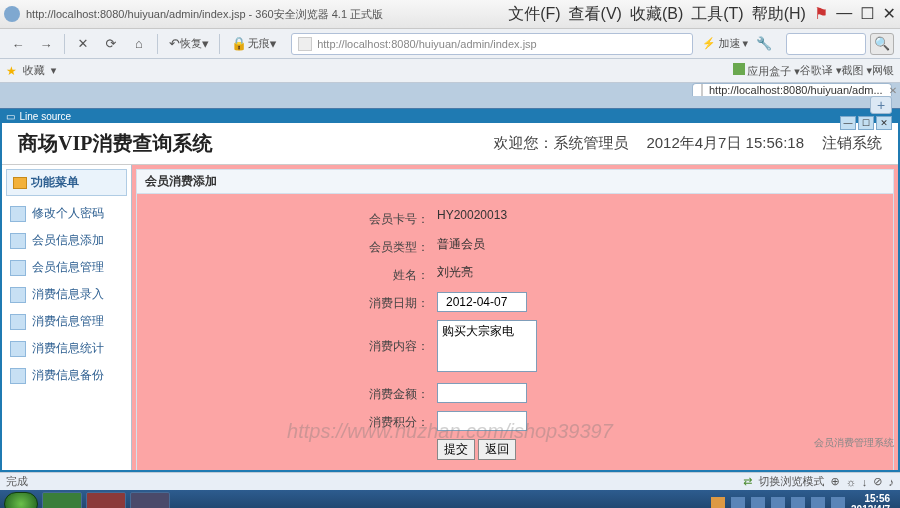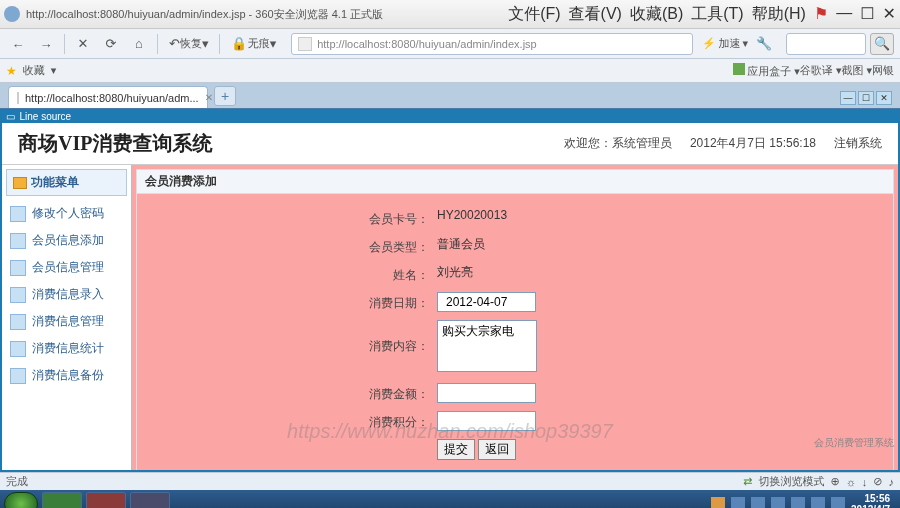--- a/index.html
+++ b/index.html
@@ -18,50 +18,50 @@
     .addressbar { flex:1; height:22px; border:1px solid #b0c0d8; background:#fff; border-radius:3px; display:flex; align-items:center; padding:0 6px; margin:0 6px; color:#888; font-size:11px; }
     .addressbar .pageicon { width:14px;height:14px; background:#eee; border:1px solid #ccc; margin-right:5px; }
     .accel { font-size:11px; color:#555; display:flex; align-items:center; gap:2px; }
     .search-small { width:80px; height:22px; border:1px solid #b0c0d8; background:#fff; border-radius:3px; margin-left:6px; }
 
     .favbar { height: 24px; background:#eef1f5; border-bottom:1px solid #c0cad6; display:flex; align-items:center; padding:0 6px; gap:6px; font-size:11px; color:#555; }
     .favbar .star { color:#f5b301; font-size:12px; }
     .favbar .right { margin-left:auto; display:flex; gap:0; }
     .favbar .boxicon { width:12px;height:12px; background:#6aa84f; display:inline-block; margin-right:2px; }
 
-    .tabbar { height: 26px; background:#b9cde0; display:flex; align-items:flex-end; padding:0 8px; border-bottom:1px solid #4b7aa8; }
+    .tabbar { height: 26px; background:#b9cde0; display:flex; align-items:flex-end; padding:0 8px; border-bottom:1px solid #4b7aa8;flex-direction:column; }
     .tab { height:22px; background:#fff; border:1px solid #9fb8d0; border-bottom:none; border-radius:4px 4px 0 0; display:flex; align-items:center; padding:0 8px; gap:6px; font-size:11px; max-width:200px; }
     .tab .pageicon { width:12px;height:12px; background:#eee; border:1px solid #ccc; }
     .tab .close { color:#888; font-size:10px; }
     .newtab { width:22px; height:20px; background:#dce8f4; border:1px solid #9fb8d0; border-radius:3px; display:flex; align-items:center; justify-content:center; margin-left:6px; margin-bottom:2px; font-size:14px; color:#5a7fa6; }
     .tabbar .wincontrols { margin-left:auto; display:flex; gap:2px; margin-bottom:3px; }
     .tabbar .wbtn { width:16px;height:14px; background:#c3dff2; border:1px solid #7da9cc; font-size:9px; display:flex;align-items:center;justify-content:center; }
 
     
     .page-frame { border:2px solid #1f7ab2; border-top:none; height: calc(100% - 19px - 30px - 24px - 26px - 18px - 28px); background:#fff; overflow:hidden; }
     .page-titlebar { height:14px; background:#1f7ab2; color:#fff; font-size:10px; padding:0 4px; display:flex; align-items:center; }
     
     .page-header { height:42px; border-bottom:1px solid #ccc; display:flex; align-items:center; padding:0 16px; }
     .page-header h1 { font-family: SimSun; font-size:20px; font-weight:bold; color:#222; }
-    .page-header .right { margin-left:auto; font-size:12px; color:#444; display:flex; gap:18px; align-items:flex-start; }
+    .page-header .right { margin-left:auto; font-size:15px; color:#444; display:flex; gap:18px; align-items:flex-start; }
 
     .main { display:flex; height: calc(100% - 14px - 42px); }
     .sidebar { width:130px; background:#fff; border-right:1px solid #b0c0d0; padding:4px; }
     .menu-head { background:#eaf3fb; border:1px solid #b0cce4; padding:4px 6px; font-size:12px; color:#2c5e90; font-weight:bold; display:flex; align-items:center; gap:4px; margin-bottom:4px; }
     .menu-head .icon { width:14px;height:12px; background:#f3b13a; border:1px solid #c78a1a; }
     .menu-item { padding:5px 4px; display:flex; align-items:center; gap:6px; font-size:12px; color:#2c5e90; }
     .menu-item .micon { width:16px;height:16px; background:#c7e0f4; border:1px solid #8fb8dc; display:flex;align-items:center;justify-content:center; }
 
     .content { flex:1; padding:0; overflow:auto; background:#fca5a5; }
     .panel-title { background:#f2f6fa; border:1px solid #d4e0ec; margin:4px 4px 0 4px; padding:3px 8px; font-size:12px; font-weight:bold; color:#333; }
     .panel-body { border:1px solid #d4e0ec; border-top:none; margin:0 4px 4px 4px; padding:10px 0; }
     .form-row { display:flex; align-items:flex-start; padding:4px 0; }
     .form-label { width:300px; text-align:right; padding-right:8px; font-size:12px; color:#444; padding-top:3px; }
     .form-value { font-size:12px; color:#333; }
-    .form-value input[type=text] { border:1px solid #7f9db9; height:20px; padding:0 8px; font-size:12px; width:99px; }
+    .form-value input[type=text] { border:1px solid #7f9db9; height:20px; padding:0 8px; font-size:12px; width:90px; }
     .form-value textarea { border:1px solid #7f9db9; font-size:12px; padding:2px 4px; width:100px; height:52px; resize:none; overflow:scroll; }
     .btn { border:1px solid #888; background:#efefef; padding:1px 6px; font-size:12px; }
 
     .footer1 { position:absolute; right:6px; top:436px; font-size:10px; color:#888; }
     .statusbar { height:18px; background:#e8eef6; border-top:1px solid #c0cad6; display:flex; align-items:center; padding:0 6px; font-size:11px; color:#555; }
     .statusbar .right { margin-left:auto; display:flex; gap:6px; align-items:center; }
     .taskbar { height:28px; background:linear-gradient(#2d5c8f,#1b3d61); display:flex; align-items:center; padding:0 4px; gap:2px; }
     .start-orb { width:34px;height:24px; background:radial-gradient(circle,#6cc04a,#1e5e1e); border-radius:12px; border:1px solid #0f3a0f; }
     .task-item { width:40px; height:24px; background:#2a4e76; border:1px solid #466b96; border-radius:2px; margin-left:2px; }
     .taskbar .tray { margin-left:auto; display:flex; align-items:center; gap:6px; color:#fff; font-size:10px; padding-right:6px;font-weight:bold; }

